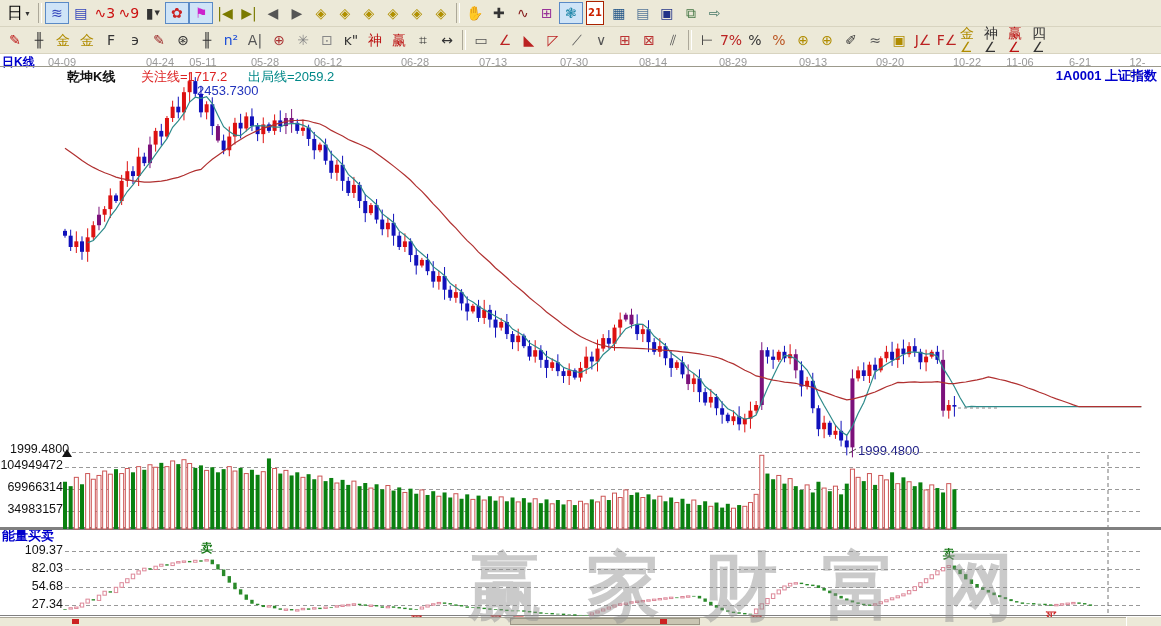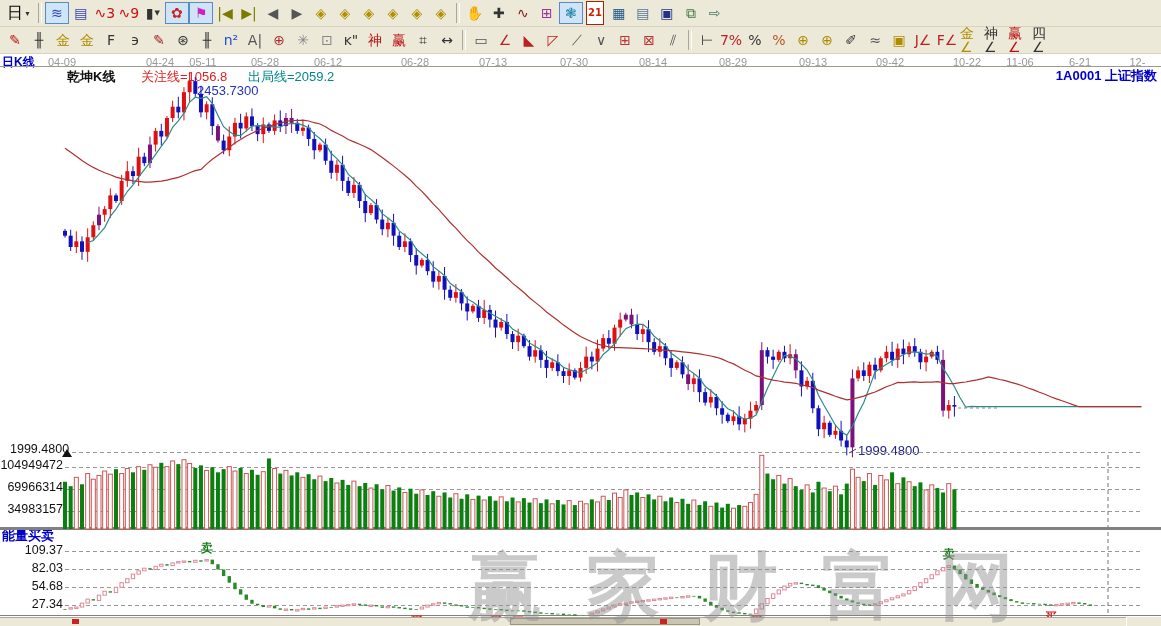--- a/index.html
+++ b/index.html
@@ -269,31 +269,31 @@
       <span style="left: 140px; margin-left: 20px;">04-24</span>
       <span style="left: 203px;">05-11</span>
       <span style="left: 265px;">05-28</span>
       <span style="left: 328px;">06-12</span>
       <span style="left: 415px;">06-28</span>
       <span style="left: 493px;">07-13</span>
       <span style="left: 574px;">07-30</span>
       <span style="left: 653px;">08-14</span>
       <span style="left: 733px;">08-29</span>
       <span style="left: 813px;">09-13</span>
-      <span style="left: 890px;">09-42</span>
+      <span style="left: 890px;">09-20</span>
       <span style="left: 967px;">10-22</span>
       <span style="left: 1020px;">11-06</span>
       <span style="left: 1080px;">6-21</span>
       <span style="left: 1140px;">12-06</span>
     </div>
   <div class="lbl" style="left:0;top:66px;width:1161px;border-top:1px solid #9c9a8c;height:0;"></div>
   <div class="lbl" style="right:4px;top:69px;font-size:13px;font-weight:bold;color:#0000cc;">1A0001 上证指数</div>
 
   <div class="lbl" style="left:67px;top:70px;font-size:13px;font-weight:bold;color:#111;">乾坤K线</div>
-  <div class="lbl" style="left:141px;top:70px;font-size:13px;color:#dd2222;">关注线=1056.8</div>
+  <div class="lbl" style="left:141px;top:70px;font-size:13px;color:#dd2222;">关注线=1717.2</div>
   <div class="lbl" style="left:248px;top:70px;font-size:13px;color:#008888;">出局线=2059.2</div>
   <div class="lbl" style="left:197px;top:84px;font-size:13px;color:#2233bb;">2453.7300</div>
   <div class="lbl" style="left:858px;top:444px;font-size:13px;color:#222288;">1999.4800</div>
   <div class="lbl" style="left:10px;top:443px;font-size:12.5px;color:#111;">1999.4800</div>
 
   <div class="lbl axis" style="top:459px;">104949472</div>
   <div class="lbl axis" style="top:481px;">69966314</div>
   <div class="lbl axis" style="top:503px;">34983157</div>
 
   <div class="lbl" style="left:2px;top:529px;font-size:13px;font-weight:bold;color:#0000cc;">能量买卖</div>

